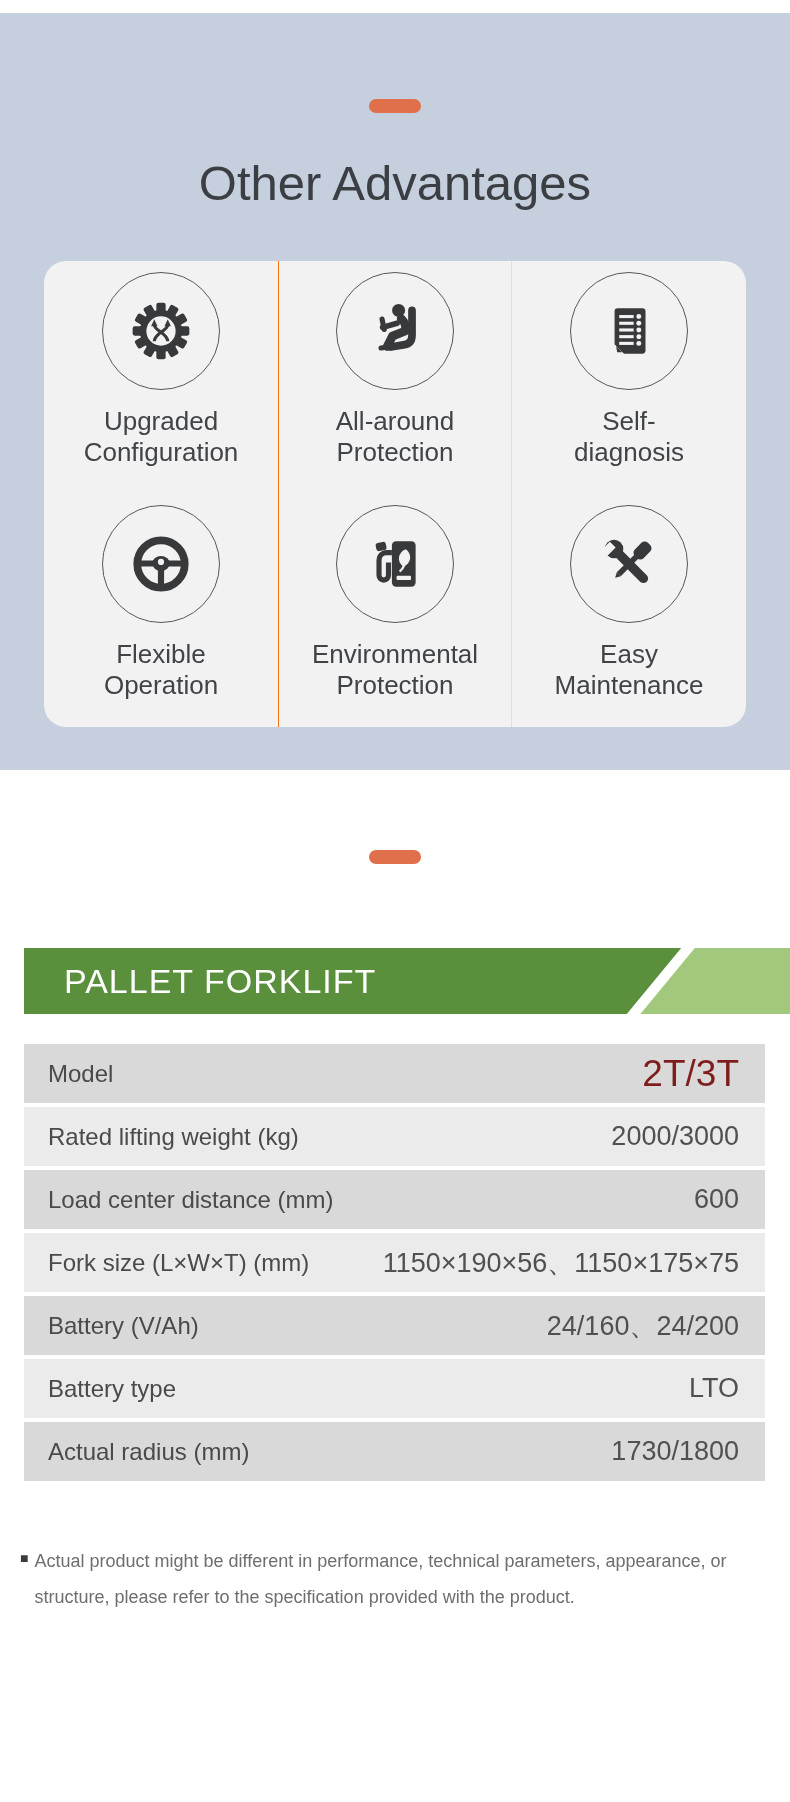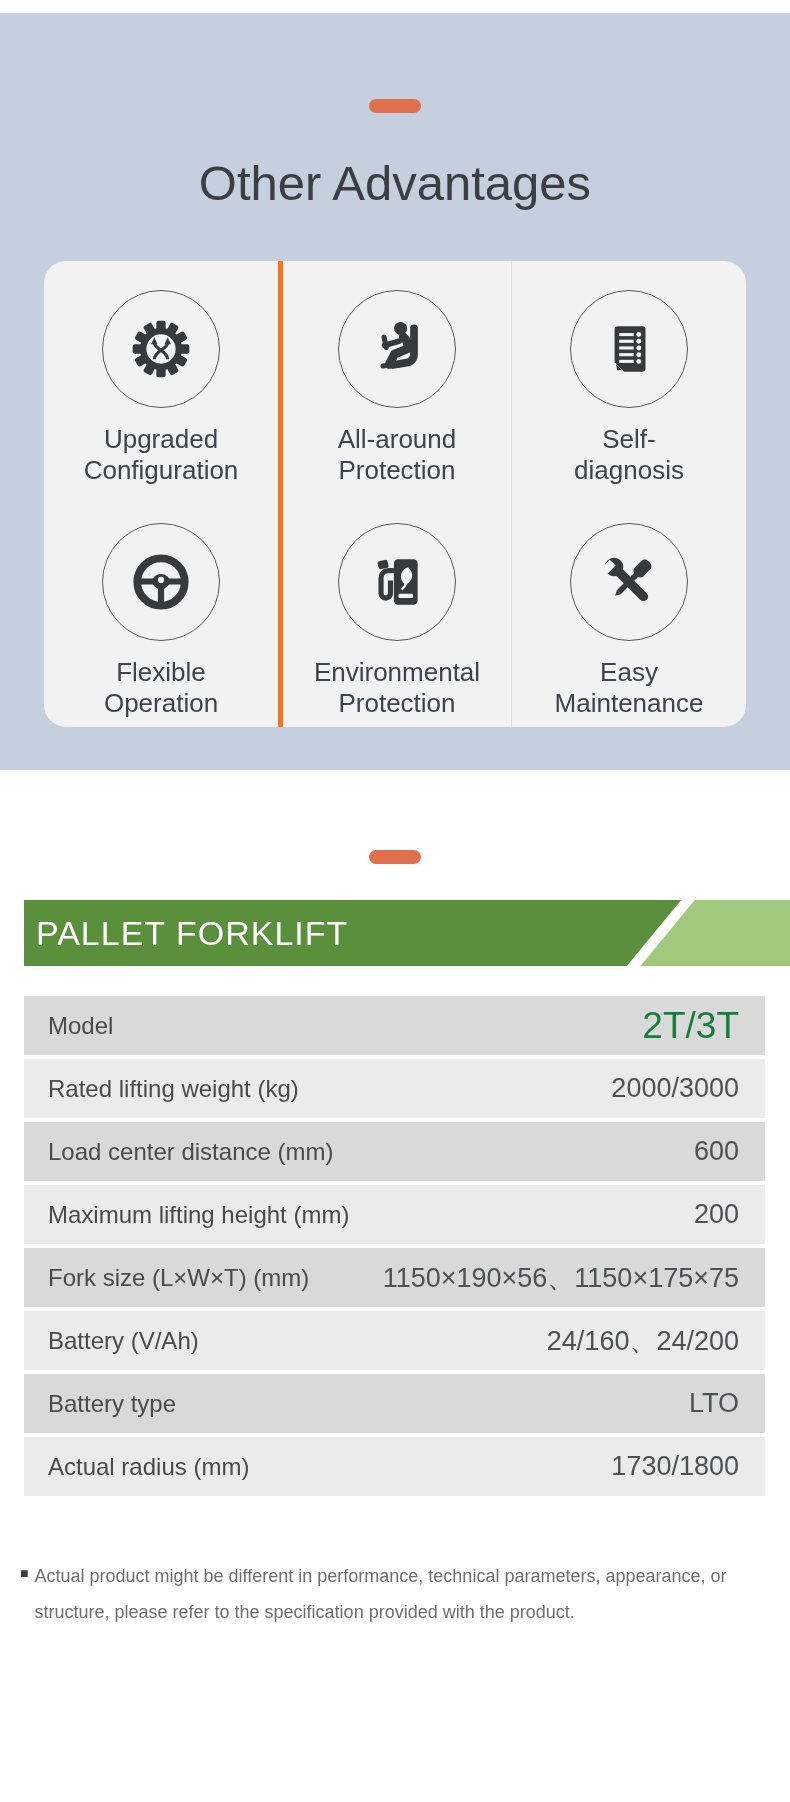--- a/index.html
+++ b/index.html
@@ -21,45 +21,45 @@
   body{font-family:"Liberation Sans","DejaVu Sans",sans-serif;}
   .page{width:790px;height:1802px;margin:0 auto;background:#ffffff;position:relative;overflow:hidden;}
 
   
   .hero{margin-top:13px;height:757px;background:var(--blue);padding-top:86px;}
   .accent-dash{width:52px;height:14px;border-radius:7px;background:var(--orange);margin:0 auto;}
   .section-title{margin-top:44px;text-align:center;font-size:49px;line-height:52px;
     font-weight:400;color:var(--heading);letter-spacing:0px;}
   .adv-card{width:702px;height:466px;margin:52px auto 0;background:var(--card);border-radius:22px;
     display:grid;grid-template-columns:1fr 1fr 1fr;grid-template-rows:1fr 1fr;overflow:hidden;}
-  .adv-item{display:flex;flex-direction:column;align-items:center;padding-top:29px;}
-  .adv-item.mid{border-left:5px solid #f97316;border-right:1px solid #e0e0e2;}
+  .adv-item{display:flex;flex-direction:column;align-items:center;padding-top:11px;}
+  .adv-item.mid{border-left:1px solid #f97316;border-right:1px solid #e0e0e2;}
   .adv-circle{width:118px;height:118px;border:1.5px solid #55575a;border-radius:50%;
     display:flex;align-items:center;justify-content:center;margin-bottom:16px;flex:none;}
   .adv-circle svg{width:66px;height:66px;display:block;}
   .adv-label{text-align:center;font-size:26px;line-height:31px;color:#404347;}
 
   
   .tech{padding-top:80px;}
-  .banner{margin:36px 0 0 24px;height:66px;background:var(--green);position:relative;
-    display:flex;align-items:center;padding-left:12px;overflow:hidden;}
+  .banner{margin:84px 0 0 24px;height:66px;background:var(--green);position:relative;
+    display:flex;align-items:center;padding-left:40px;overflow:hidden;}
   .banner-title{color:#ffffff;font-size:34px;letter-spacing:1px;position:relative;z-index:3;}
   .banner .slash-white{position:absolute;top:0;right:0;bottom:0;width:170px;background:#ffffff;
     clip-path:polygon(36% 0,100% 0,100% 100%,4% 100%);z-index:1;}
   .banner .slash-light{position:absolute;top:0;right:0;bottom:0;width:170px;background:var(--green-light);
     clip-path:polygon(44% 0,100% 0,100% 100%,12% 100%);z-index:2;}
 
   .spec-table{margin:30px 25px 0 24px;}
   .spec-row{height:59px;margin-bottom:4px;display:flex;align-items:center;justify-content:space-between;
     padding:0 26px 0 24px;}
   .spec-row:nth-child(odd){background:var(--row-dark);}
   .spec-row:nth-child(even){background:var(--row-light);}
   .spec-label{font-size:24px;color:var(--label);}
   .spec-value{font-size:27px;color:var(--value);}
-  .spec-value.big{font-size:37px;color:#15803d;}
+  .spec-value.big{font-size:37px;color:#7f1d1d;}
 
   .disclaimer{margin:62px 34px 0 20px;display:flex;align-items:flex-start;}
   .disclaimer .bullet{font-size:14px;color:#3b3b3b;line-height:30px;margin-right:6px;flex:none;}
   .disclaimer .disc-text{font-size:18px;line-height:36px;color:var(--footer);}
 </style>
 </head>
 <body>
 
 <div class="page">
 
@@ -214,24 +214,20 @@
       </div>
       <div class="spec-row">
         <span class="spec-label">Rated lifting weight (kg)</span>
         <span class="spec-value">2000/3000</span>
       </div>
       <div class="spec-row">
         <span class="spec-label">Load center distance (mm)</span>
         <span class="spec-value">600</span>
       </div>
       <div class="spec-row">
-        <span class="spec-label">Maximum lifting height (mm)</span>
-        <span class="spec-value">200</span>
-      </div>
-      <div class="spec-row">
         <span class="spec-label">Fork size (L×W×T) (mm)</span>
         <span class="spec-value">1150×190×56、1150×175×75</span>
       </div>
       <div class="spec-row">
         <span class="spec-label">Battery (V/Ah)</span>
         <span class="spec-value">24/160、24/200</span>
       </div>
       <div class="spec-row">
         <span class="spec-label">Battery type</span>
         <span class="spec-value">LTO</span>

